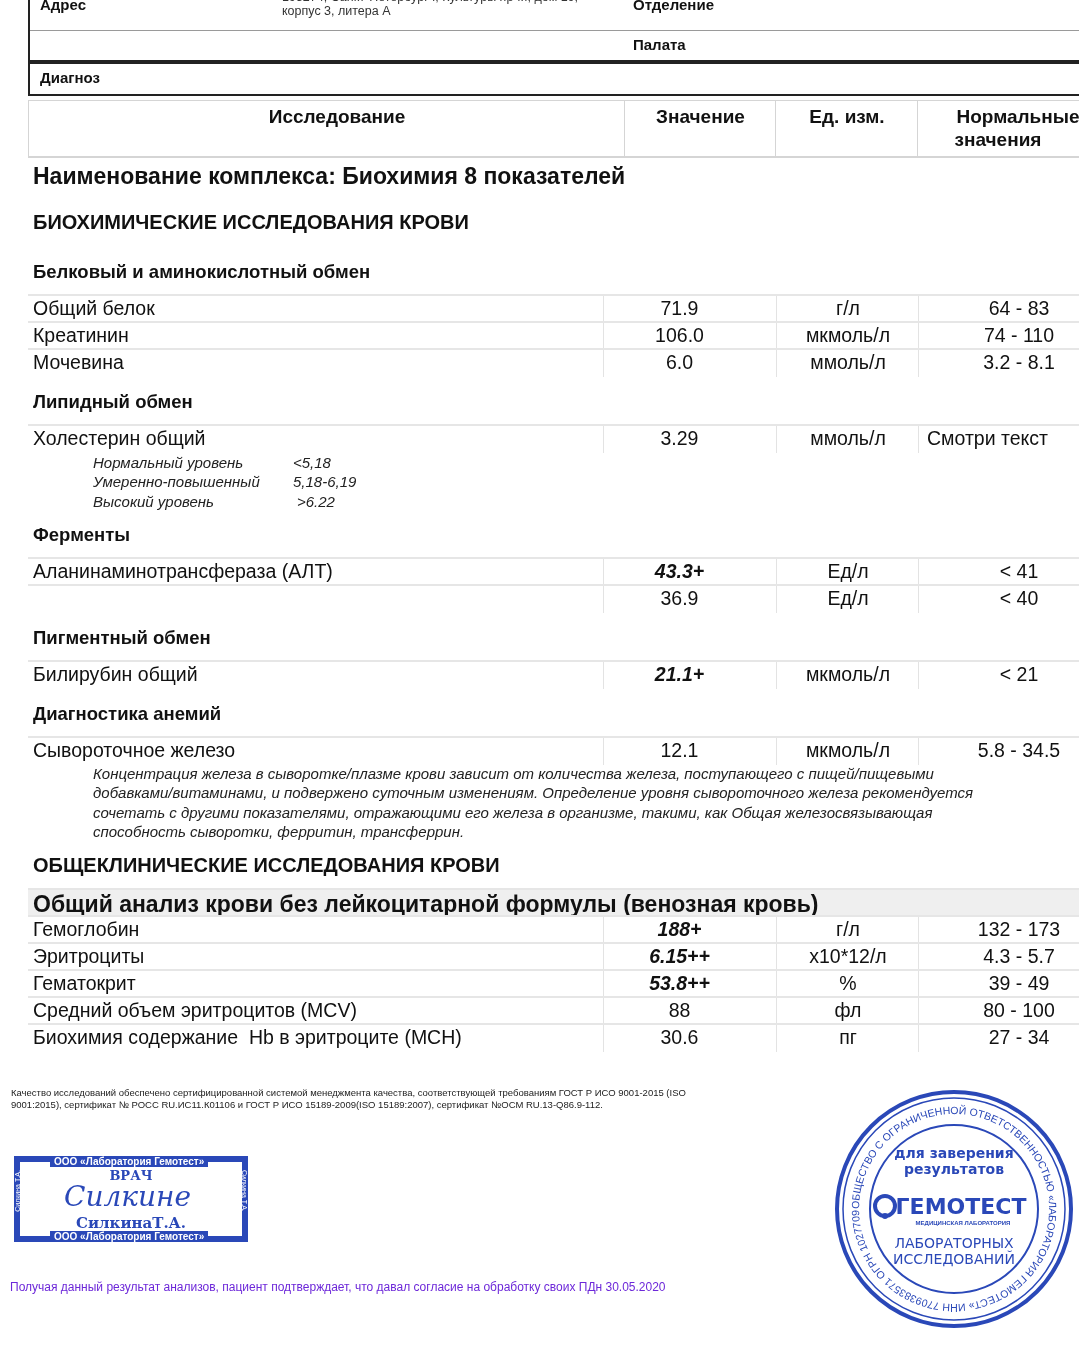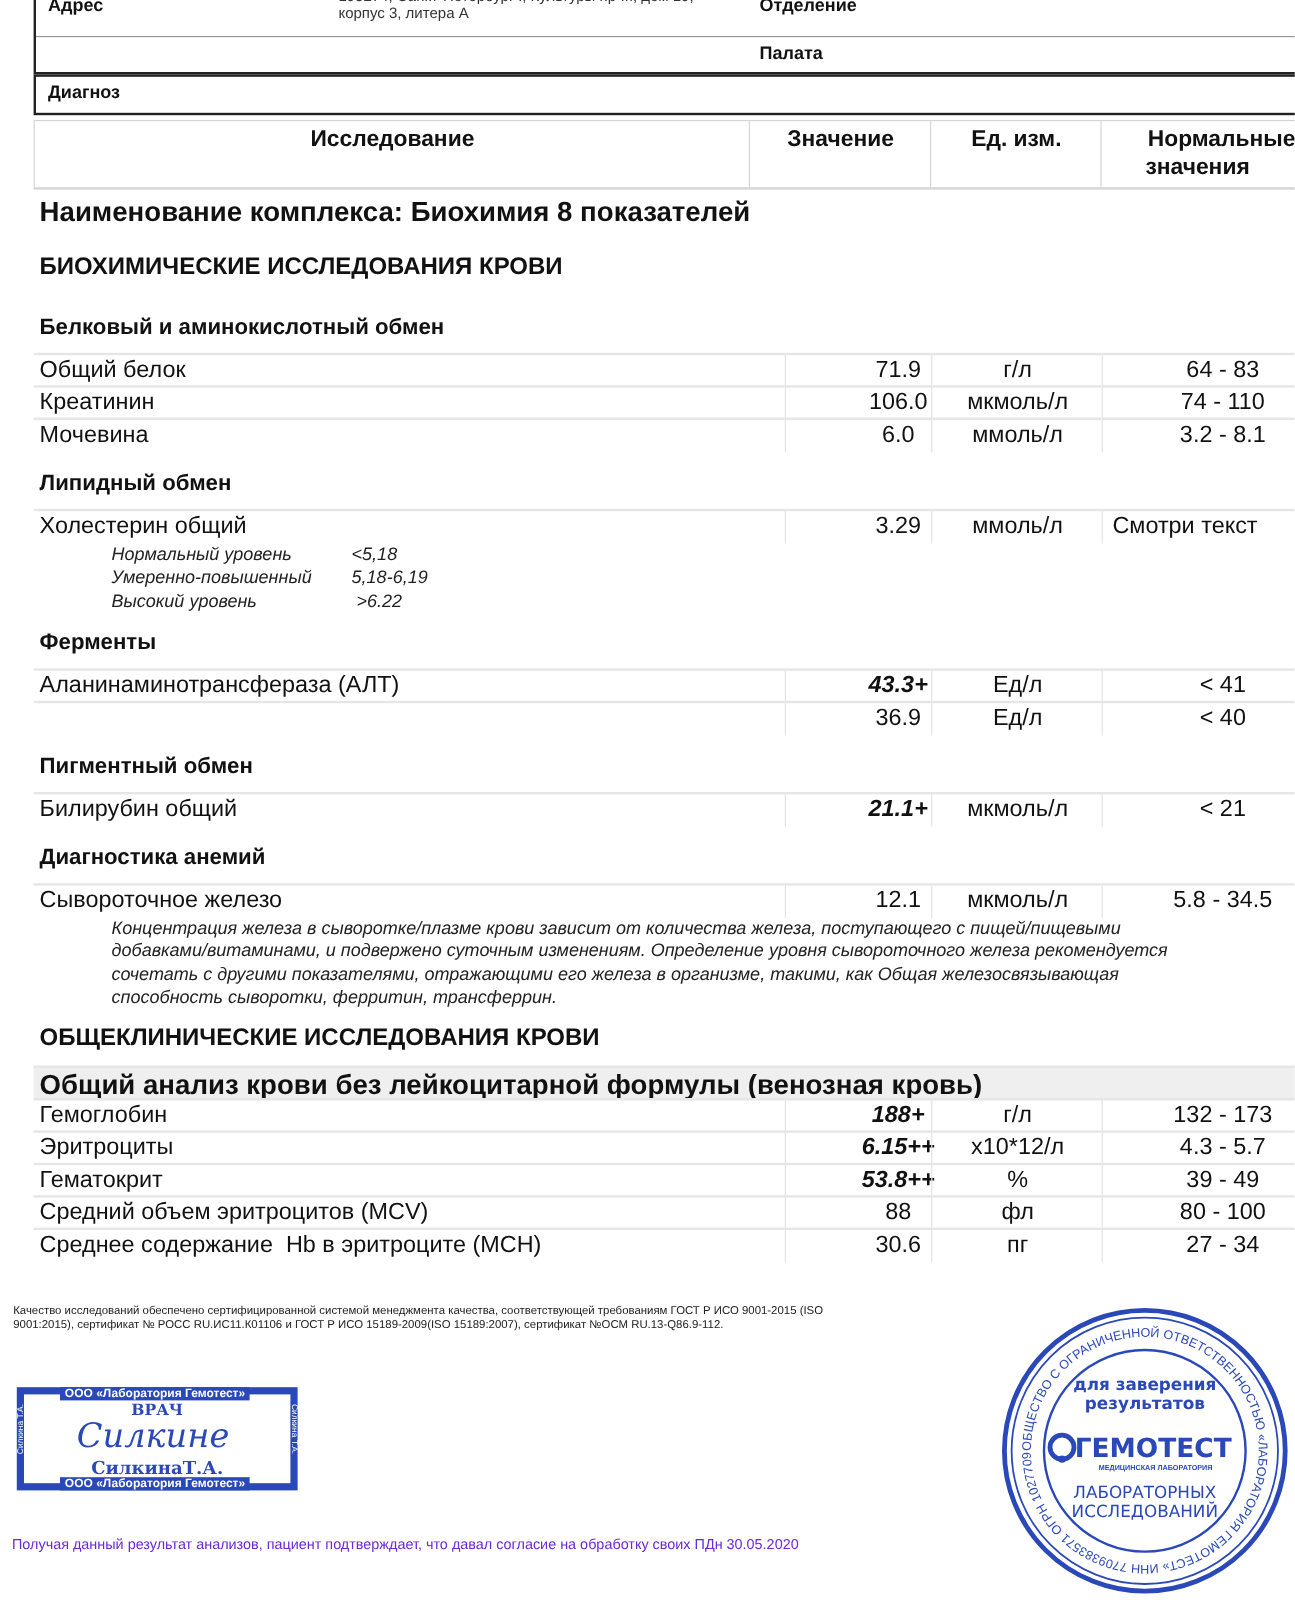--- a/index.html
+++ b/index.html
@@ -22,21 +22,21 @@
 
   
   .t-complex { position:absolute; left:33px; top:163px; font-size:23px; font-weight:bold; }
   .t-section { position:absolute; left:33px; font-size:20px; font-weight:bold; }
   .t-group   { position:absolute; left:33px; font-size:18.5px; font-weight:bold; }
 
   
   .row { position:absolute; left:28px; right:0; height:27px; border-top:2px solid #e6e6e6; }
   .row .cell { position:absolute; top:0; height:27px; line-height:25px; font-size:19.5px; }
   .row .name { left:5px; }
-  .row .val  { left:626px; width:151px; text-align:center; border-left:1px solid #e3e3e3;padding-left:18px; }
+  .row .val  { left:575px; width:151px; text-align:center; border-left:1px solid #e3e3e3; }
   .row .unit { left:748px; width:142px; text-align:center; border-left:1px solid #e3e3e3; }
   .row .ref  { left:890px; width:200px; text-align:center; border-left:1px solid #e3e3e3; }
   .val.abn { font-weight:bold; font-style:italic; }
 
   .subhdr { position:absolute; left:28px; right:0; top:888px; height:27px;
             background:#efefef; border-top:2px solid #e6e6e6; }
   .subhdr span { position:absolute; left:5px; top:1px; font-size:23px; font-weight:bold; }
 
   .note { position:absolute; font-style:italic; font-size:15px; color:#222; line-height:19.3px; }
 
@@ -67,21 +67,21 @@
     <div>корпус 3, литера А</div>
   </div>
   <span class="lbl" style="left:603px;top:0px;">Отделение</span>
   <span class="lbl" style="left:603px;top:40px;">Палата</span>
 </div>
 <div class="hdr-box hdr-diag">
   <span class="lbl" style="left:10px;top:5px;">Диагноз</span>
 </div>
 
 <div class="colhdr">
-  <div class="c" style="left:0;width:596px;border-left:1px solid #d5d5d5;">Исследование</div>
+  <div class="c" style="left:0;width:596px;border-left:1px solid #d5d5d5;padding-left:10px;">Исследование</div>
   <div class="c" style="left:596px;width:151px;">Значение</div>
   <div class="c" style="left:747px;width:142px;">Ед. изм.</div>
   <div class="c" style="left:889px;width:200px;">
     <div>Нормальные</div>
     <div style="padding-right:40px">значения</div>
   </div>
 </div>
 
 <div class="t-complex">Наименование комплекса: Биохимия 8 показателей</div>
 
@@ -177,21 +177,21 @@
   <span class="cell unit">%</span>
   <span class="cell ref">39 - 49</span>
 </div>
 <div class="row" style="top:996px;">
   <span class="cell name">Средний объем эритроцитов (MCV)</span>
   <span class="cell val">88</span>
   <span class="cell unit">фл</span>
   <span class="cell ref">80 - 100</span>
 </div>
 <div class="row" style="top:1023px;">
-  <span class="cell name" style="white-space:pre;">Среднее содержание  Hb в эритроците (MCH)</span>
+  <span class="cell name" style="white-space:pre;">Биохимия содержание  Hb в эритроците (MCH)</span>
   <span class="cell val">30.6</span>
   <span class="cell unit">пг</span>
   <span class="cell ref">27 - 34</span>
 </div>
 
 <div class="quality">
   <div>Качество исследований обеспечено сертифицированной системой менеджмента качества, соответствующей требованиям ГОСТ Р ИСО 9001-2015  (ISO</div>
   <div>9001:2015), сертификат № РОСС RU.ИС11.К01106 и ГОСТ Р ИСО 15189-2009(ISO 15189:2007), сертификат №ОСМ RU.13-Q86.9-112.</div>
 </div>
 

